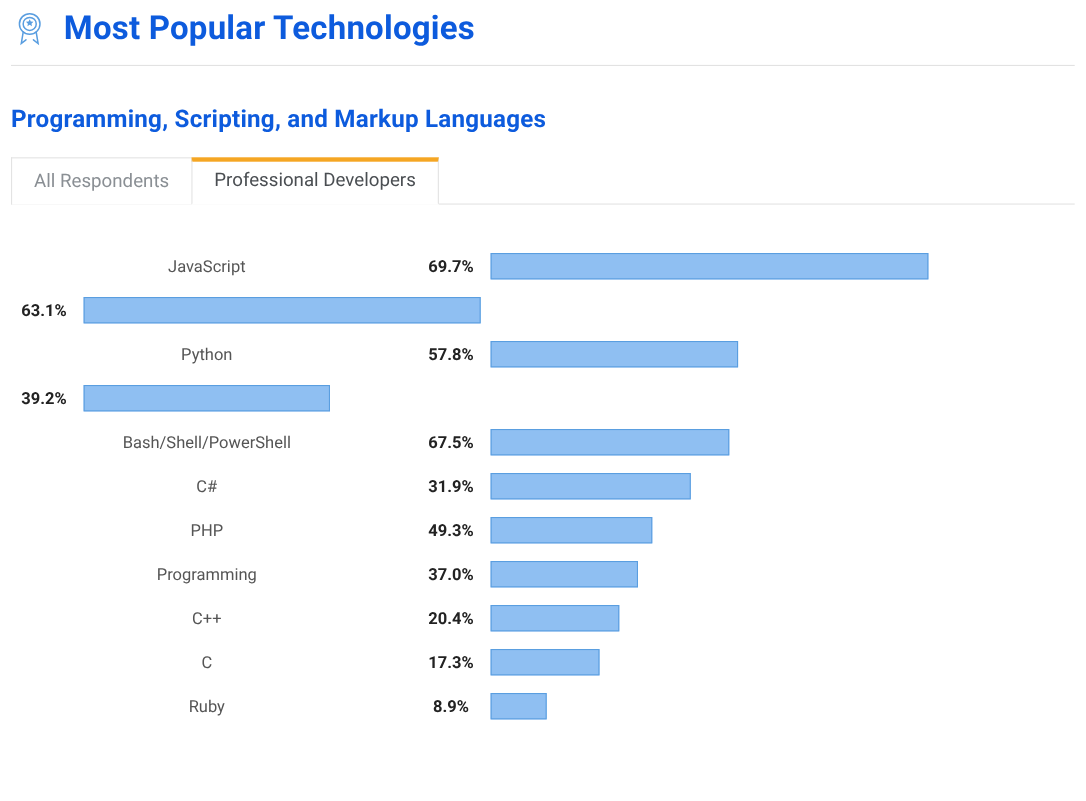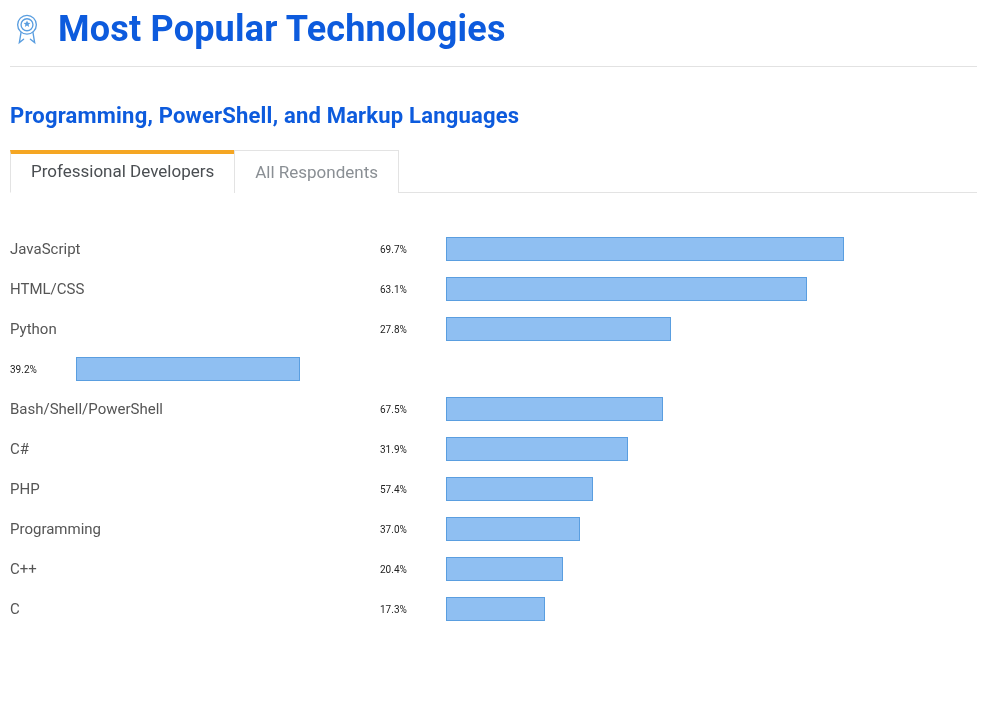--- a/index.html
+++ b/index.html
@@ -16,21 +16,21 @@
   }
   .title-row {
     display: flex;
     align-items: center;
     gap: 14px;
     padding-bottom: 16px;
     border-bottom: 1px solid #e2e2e2;
   }
   .title-row h1 {
     margin: 0;
-    font-size: 36px;
+    font-size: 30px;
     font-weight: 700;
     color: #0d5bdd;
     letter-spacing: 0.2px;
   }
   .ribbon-icon {
     width: 34px;
     height: 34px;
     display: inline-block;
   }
   .subtitle {
@@ -72,31 +72,31 @@
   .chart {
     margin-top: 36px;
   }
   .row {
     display: flex;
     align-items: center;
     height: 40px;
   }
   .row .label {
     width: 370px;
-    text-align: left;
+    text-align: center;
     padding-right: 14px;
     font-size: 15px;
     color: #555;
     white-space: nowrap;
   }
   .row .pct {
     width: 60px;
-    text-align: left;
-    font-size: 10px;
-    font-weight: 400;
+    text-align: center;
+    font-size: 15px;
+    font-weight: 700;
     color: #222;
   }
   .row .bar-track {
     flex: 0 0 400px;
     width: 400px;
     height: 24px;
     position: relative;
     margin-left: 6px;
   }
   .row .bar {
@@ -118,47 +118,46 @@
       <svg viewBox="0 0 40 40" width="34" height="34" fill="none" stroke="#5a9ee0" stroke-width="1.6">
         <circle cx="20" cy="15" r="11"></circle>
         <circle cx="20" cy="15" r="7"></circle>
         <path d="M20 10 l1.2 2.5 2.8 0.3 -2.1 1.9 0.6 2.8 L20 16 l-2.5 1.5 0.6-2.8 -2.1-1.9 2.8-0.3z" fill="#5a9ee0" stroke="none"></path>
         <path d="M13 24 L11 36 L16 32 M27 24 L29 36 L24 32" stroke-linecap="round"></path>
       </svg>
     </span>
     <h1>Most Popular Technologies</h1>
   </div>
 
-  <h2 class="subtitle">Programming, PowerShell, and Markup Languages</h2>
+  <h2 class="subtitle">Programming, Scripting, and Markup Languages</h2>
 
   <div class="tabs-wrap">
     <div class="tabs" id="tabs">
+        <button class="tab">All Respondents</button>
         <button class="tab active">Professional Developers</button>
-        <button class="tab">All Respondents</button>
       </div>
   </div>
 
   <div class="chart" id="chart">
       <div class="row">
         <div class="label">JavaScript</div>
         <div class="pct">69.7%</div>
         <div class="bar-track">
           <div class="bar" style="width: 398.286px;"></div>
         </div>
       </div>
       <div class="row">
-        <div class="label">HTML/CSS</div>
         <div class="pct">63.1%</div>
         <div class="bar-track">
           <div class="bar" style="width: 360.571px;"></div>
         </div>
       </div>
       <div class="row">
         <div class="label">Python</div>
-        <div class="pct">27.8%</div>
+        <div class="pct">57.8%</div>
         <div class="bar-track">
           <div class="bar" style="width: 225.143px;"></div>
         </div>
       </div>
       <div class="row">
         <div class="pct">39.2%</div>
         <div class="bar-track">
           <div class="bar" style="width: 224px;"></div>
         </div>
       </div>
@@ -171,21 +170,21 @@
       </div>
       <div class="row">
         <div class="label">C#</div>
         <div class="pct">31.9%</div>
         <div class="bar-track">
           <div class="bar" style="width: 182.286px;"></div>
         </div>
       </div>
       <div class="row">
         <div class="label">PHP</div>
-        <div class="pct">57.4%</div>
+        <div class="pct">49.3%</div>
         <div class="bar-track">
           <div class="bar" style="width: 147.429px;"></div>
         </div>
       </div>
       <div class="row">
         <div class="label">Programming</div>
         <div class="pct">37.0%</div>
         <div class="bar-track">
           <div class="bar" style="width: 134.286px;"></div>
         </div>
@@ -197,15 +196,22 @@
           <div class="bar" style="width: 116.571px;"></div>
         </div>
       </div>
       <div class="row">
         <div class="label">C</div>
         <div class="pct">17.3%</div>
         <div class="bar-track">
           <div class="bar" style="width: 98.8571px;"></div>
         </div>
       </div>
+      <div class="row">
+        <div class="label">Ruby</div>
+        <div class="pct">8.9%</div>
+        <div class="bar-track">
+          <div class="bar" style="width: 50.8571px;"></div>
+        </div>
+      </div>
     </div>
 
 </div>
 
 </body></html>

